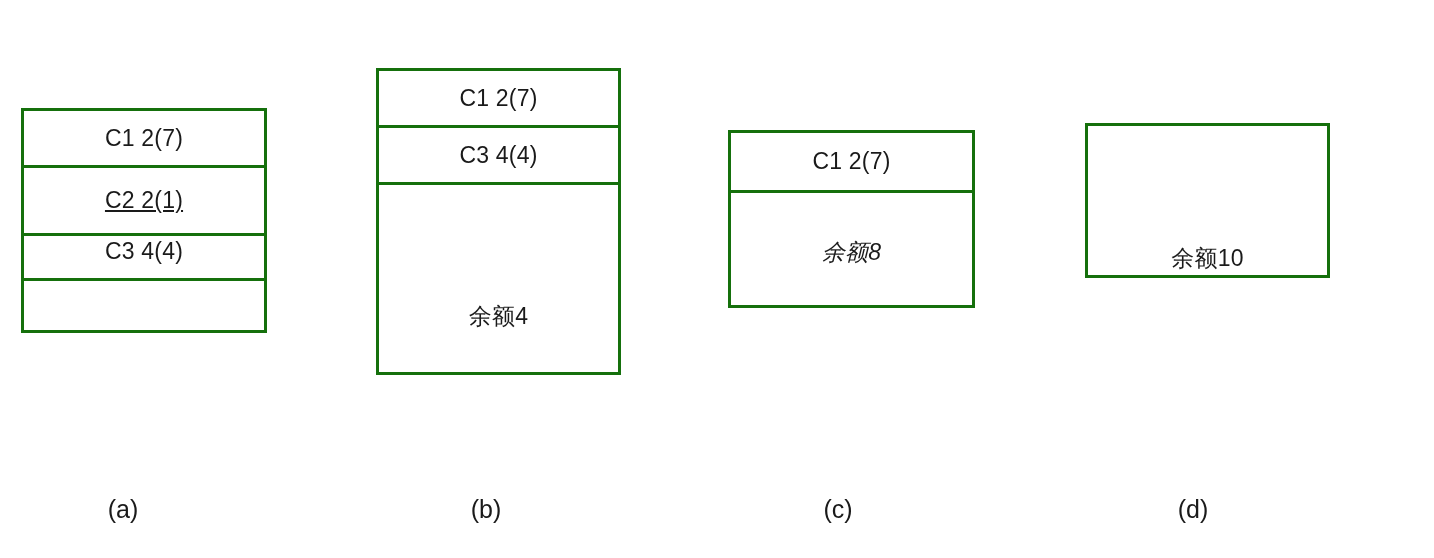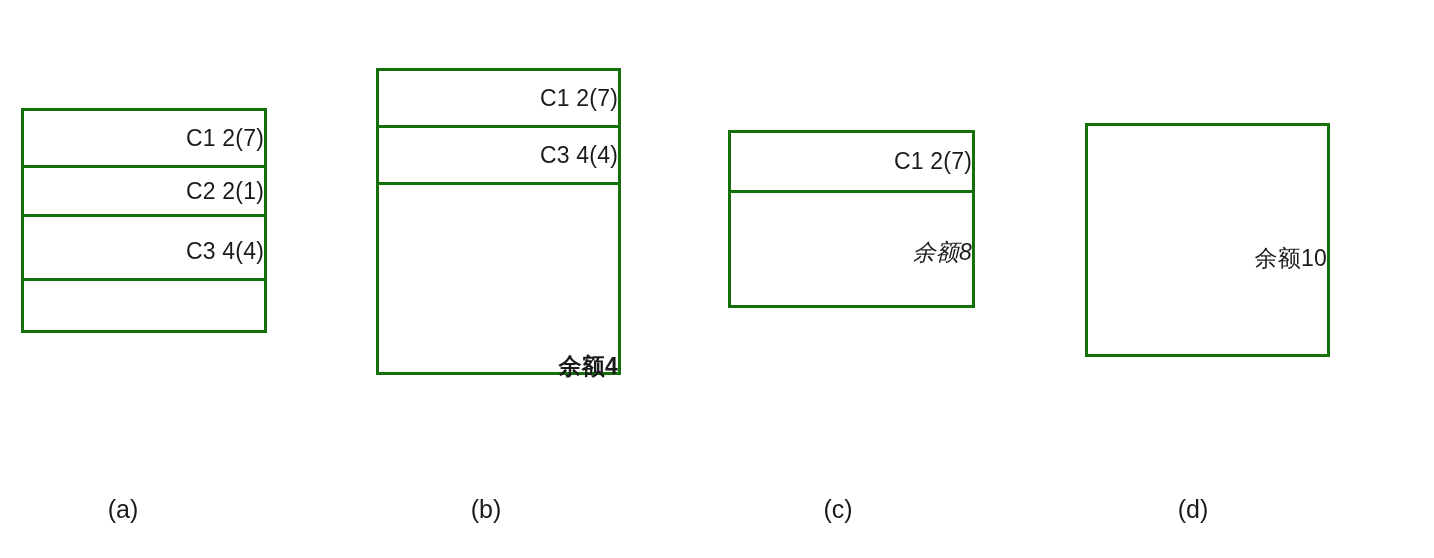--- a/index.html
+++ b/index.html
@@ -28,21 +28,21 @@
     border: 3px solid #15700c;
     background: #ffffff;
   }
   .row {
     position: absolute;
     left: 0;
     right: 0;
     box-sizing: border-box;
     display: flex;
     align-items: center;
-    justify-content: flex-end;
+    justify-content: center;
     font-size: 23px;
     line-height: 1;
     letter-spacing: 0.2px;
     white-space: nowrap;
   }
   .row.divided {
     border-bottom: 3px solid #15700c;
   }
   .row.align-lower {
     align-items: flex-end;
@@ -57,48 +57,48 @@
   }
 </style>
 </head>
 <body>
 
 <div id="canvas">
     <div class="box" style="left: 21px; top: 108px; width: 246px; height: 225px; border-color: rgb(21, 112, 12);">
       <div class="row divided" style="top: 0px; height: 57px; border-bottom-color: rgb(21, 112, 12);">
         <span>C1 2(7)</span>
       </div>
-      <div class="row divided" style="top: 57px; height: 49px; border-bottom-color: rgb(21, 112, 12);">
+      <div class="row divided" style="top: 57px; height: 68px; border-bottom-color: rgb(21, 112, 12); text-decoration: underline;">
         <span>C2 2(1)</span>
       </div>
       <div class="row divided" style="top: 114px; height: 56px; border-bottom-color: rgb(21, 112, 12);">
         <span>C3 4(4)</span>
       </div>
     </div>
     <div class="caption" style="left: 63px; top: 497px; width: 120px;">(a)</div>
     <div class="box" style="left: 376px; top: 68px; width: 245px; height: 307px; border-color: rgb(21, 112, 12);">
       <div class="row divided" style="top: 0px; height: 57px; border-bottom-color: rgb(21, 112, 12);">
         <span>C1 2(7)</span>
       </div>
       <div class="row divided" style="top: 57px; height: 57px; border-bottom-color: rgb(21, 112, 12);">
         <span>C3 4(4)</span>
       </div>
       <div class="row align-lower" style="top: 114px; height: 193px;">
-        <span style=" font-weight: bold;">余额4</span>
+        <span style="margin-bottom: 50px;">余额4</span>
       </div>
     </div>
     <div class="caption" style="left: 426px; top: 497px; width: 120px;">(b)</div>
     <div class="box" style="left: 728px; top: 130px; width: 247px; height: 178px; border-color: rgb(21, 112, 12);">
       <div class="row divided" style="top: 0px; height: 60px; border-bottom-color: rgb(21, 112, 12);">
         <span>C1 2(7)</span>
       </div>
       <div class="row" style="top: 60px; height: 118px; font-style: italic;">
         <span>余额8</span>
       </div>
     </div>
     <div class="caption" style="left: 778px; top: 497px; width: 120px;">(c)</div>
-    <div class="box" style="left: 1085px; top: 123px; width: 245px; height: 234px; border-color: rgb(21, 112, 12);">
+    <div class="box" style="left: 1085px; top: 123px; width: 245px; height: 155px; border-color: rgb(21, 112, 12);">
       <div class="row align-lower" style="top: 0px; height: 195px;">
         <span style="margin-bottom: 51px;">余额10</span>
       </div>
     </div>
     <div class="caption" style="left: 1133px; top: 497px; width: 120px;">(d)</div>
   </div>
 
 </body></html>

